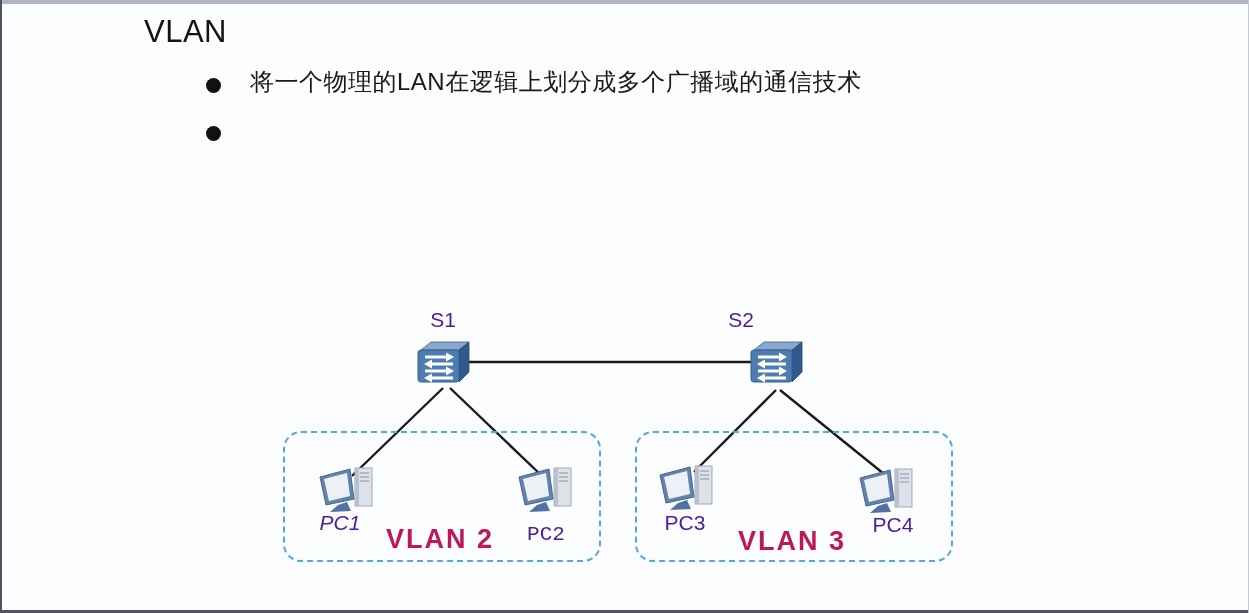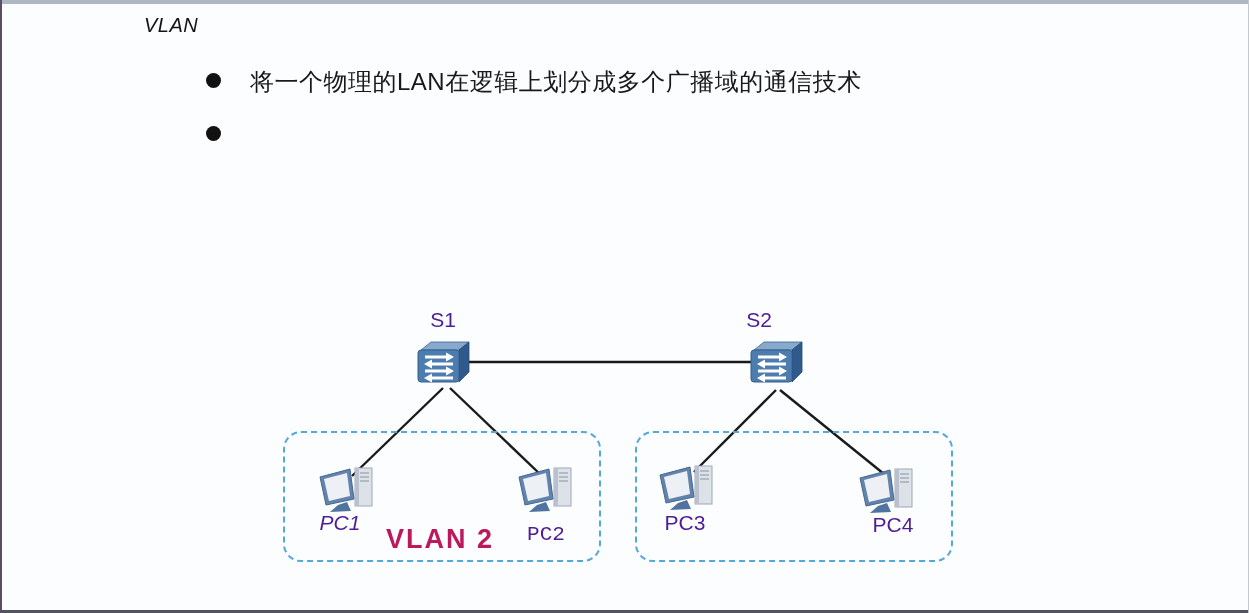--- a/index.html
+++ b/index.html
@@ -13,23 +13,23 @@
     color: #1a1a1a;
   }
   
   .strip-top    { position:absolute; top:0; left:0; right:0; height:4px; background: var(--top-strip,#aeb7c2); }
   .strip-bottom { position:absolute; bottom:0; left:0; right:0; height:3px; background: var(--bottom-strip,#53525f); }
   .strip-left   { position:absolute; top:0; bottom:0; left:0; width:2px; background: var(--left-strip,#565161); }
   .strip-right  { position:absolute; top:0; bottom:0; right:0; width:1px; background:#c3c9d1; }
 
   .title {
     position:absolute; left:144px; top:14px;
-    font-size:20px; font-weight:400; color:#141414; letter-spacing:0.5px;font-style:italic;
+    font-size:31px; font-weight:400; color:#141414; letter-spacing:0.5px;
   }
-  .bullet-row { position:absolute; left:206px; display:flex; align-items:flex-start; }
+  .bullet-row { position:absolute; left:206px; display:flex; align-items:center; }
   .bullet-row.b1 { top:66px; }
   .bullet-row.b2 { top:119px; }
   .bullet-dot {
     width:15px; height:15px; border-radius:50%; background:#111;
     margin-top:7px; flex:0 0 15px;
   }
   .bullet-text {
     margin-left:29px; font-size:24px; color:#191919; white-space:nowrap;
     letter-spacing:0.5px;
   }
@@ -49,21 +49,21 @@
     position:absolute; width:314px; text-align:center;
     font-size:27px; font-weight:700; color:#be185d; letter-spacing:2px;
   }
   .vlan-label.v2 { left:283px; top:524px; }
   .vlan-label.v3 { left:635px; top:526px; }
 
   .node-label {
     position:absolute; font-size:21px; color:#4c1d95; text-align:center; width:60px;
   }
   .sw-label.s1 { left:413px; top:308px; }
-  .sw-label.s2 { left:729px; top:308px; }
+  .sw-label.s2 { left:711px; top:308px; }
   .pc-label.p1 { left:310px; top:511px;font-style:italic; }
   .pc-label.p2 { left:516px; top:523px;font-family:Liberation Mono, monospace; }
   .pc-label.p3 { left:655px; top:511px; }
   .pc-label.p4 { left:863px; top:513px; }
 
   .switch-icon { position:absolute; width:54px; height:48px; }
   .switch-icon.s1 { left:417px; top:340px; }
   .switch-icon.s2 { left:750px; top:340px; }
   .pc-icon { position:absolute; width:60px; height:50px; }
   .pc-icon.p1 { left:318px; top:465px; }
@@ -176,15 +176,16 @@
       <line x1="42" y1="8" x2="51" y2="8" stroke="#9fa9b8" stroke-width="1.4"></line>
       <line x1="42" y1="12" x2="51" y2="12" stroke="#9fa9b8" stroke-width="1.4"></line>
       <line x1="42" y1="16" x2="51" y2="16" stroke="#9fa9b8" stroke-width="1.4"></line>
       <polygon points="20,40 29,37 33,46 12,47" fill="#50749f"></polygon>
       <polygon points="2,12 32,4 36,34 8,40" fill="#6284ac" stroke="#46688f"></polygon>
       <polygon points="6,14 29,8 32,31 11,36" fill="#edf1f6"></polygon>
     </svg>
     <div class="node-label pc-label p4">PC4</div>
 
     <div class="vlan-label v2">VLAN 2</div>
+    <div class="vlan-label v3">VLAN 3</div>
 
   </div>
 </div>
 
 </body></html>

